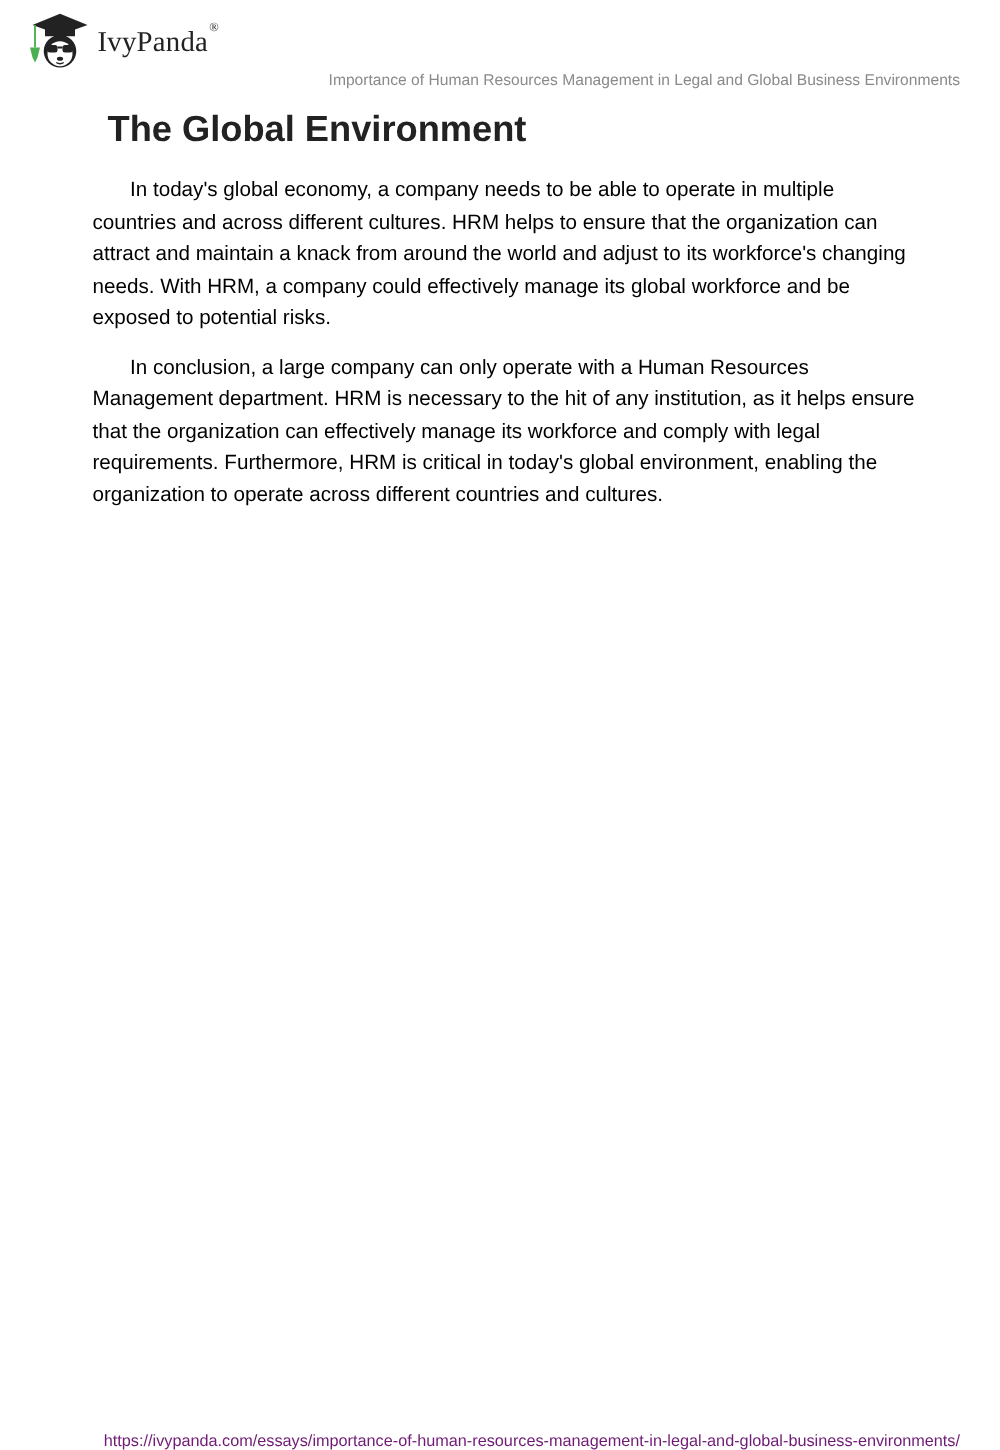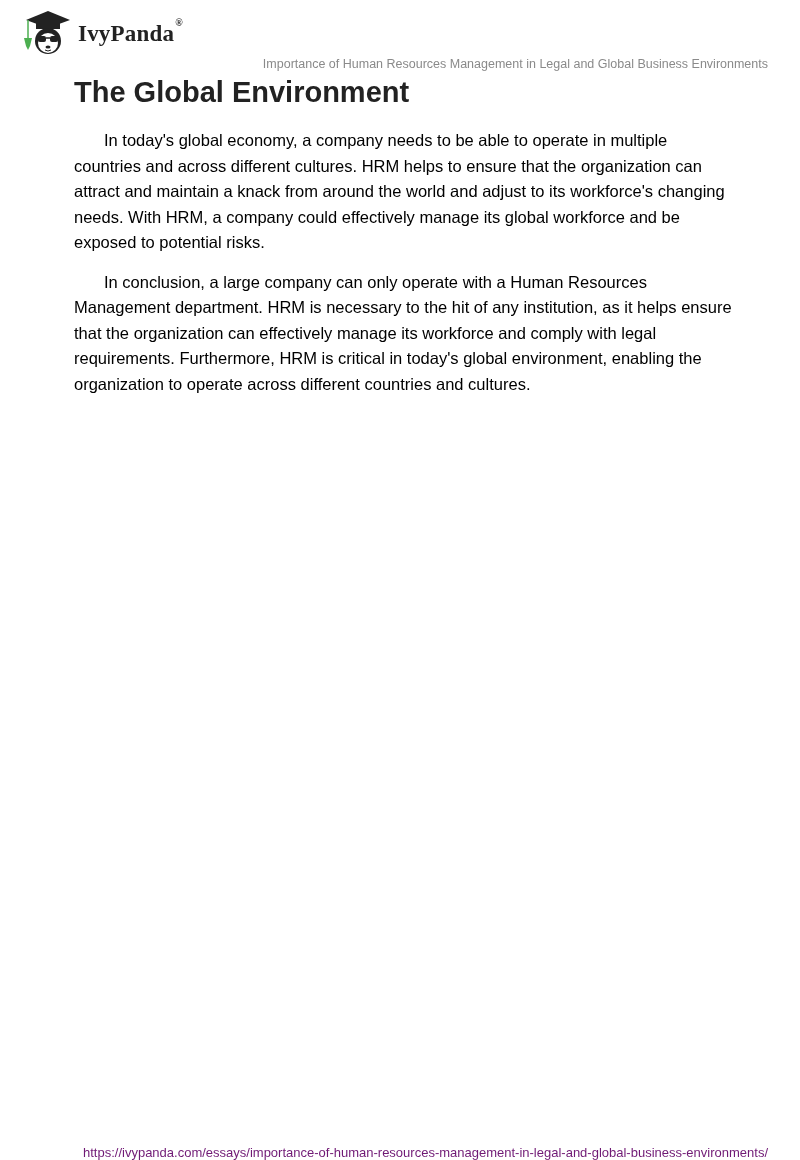--- a/index.html
+++ b/index.html
@@ -1,24 +1,24 @@
 <!DOCTYPE html>
 <html><head>
 <meta charset="utf-8">
 <style>
   html, body { margin: 0; padding: 0; background: #ffffff; }
   body { width: 800px; height: 1160px; position: relative; overflow: hidden; font-family: "Liberation Sans", sans-serif; color: #222222; }
   .header { position: absolute; left: 0; top: 0; width: 800px; height: 60px; }
   .logo { position: absolute; left: 18px; top: 8px; display: flex; align-items: center; }
   .logo-mark { width: 56px; height: 48px; position: relative; }
-  .logo-text { font-family: "Liberation Serif", serif; font-weight: bold; font-size: 23px; color: #222; margin-left: 4px; letter-spacing: 0.2px; position: relative; top: 2px; }
+  .logo-text { font-family: "Liberation Serif", serif; font-weight: normal; font-size: 23px; color: #222; margin-left: 4px; letter-spacing: 0.2px; position: relative; top: 2px; }
   .logo-reg { font-size: 10px; vertical-align: top; position: relative; top: -4px; margin-left: 1px; }
   .doc-title { position: absolute; right: 32px; top: 14px; font-size: 12.5px; color: #8a8a8a; margin-top: 43px; }
   .content { position: absolute; left: 74px; top: 70px; width: 660px; }
-  h2 { font-size: 29px; font-weight: bold; margin: 0; color: #222; line-height: 44px; }
+  h2 { font-size: 29px; font-weight: bold; margin: 12px; color: #222; line-height: 44px; }
   p { font-size: 16.5px; line-height: 25.5px; margin: 14px 0 14px 0; text-indent: 30px; color: #000000; }
   .footer-url { position: absolute; right: 32px; bottom: 0; font-size: 13px; color: #701a75; }
 </style>
 </head>
 <body>
 
 <div class="header">
   <div class="logo">
     <div class="logo-mark">
       <svg width="56" height="48" viewBox="0 0 56 48">

